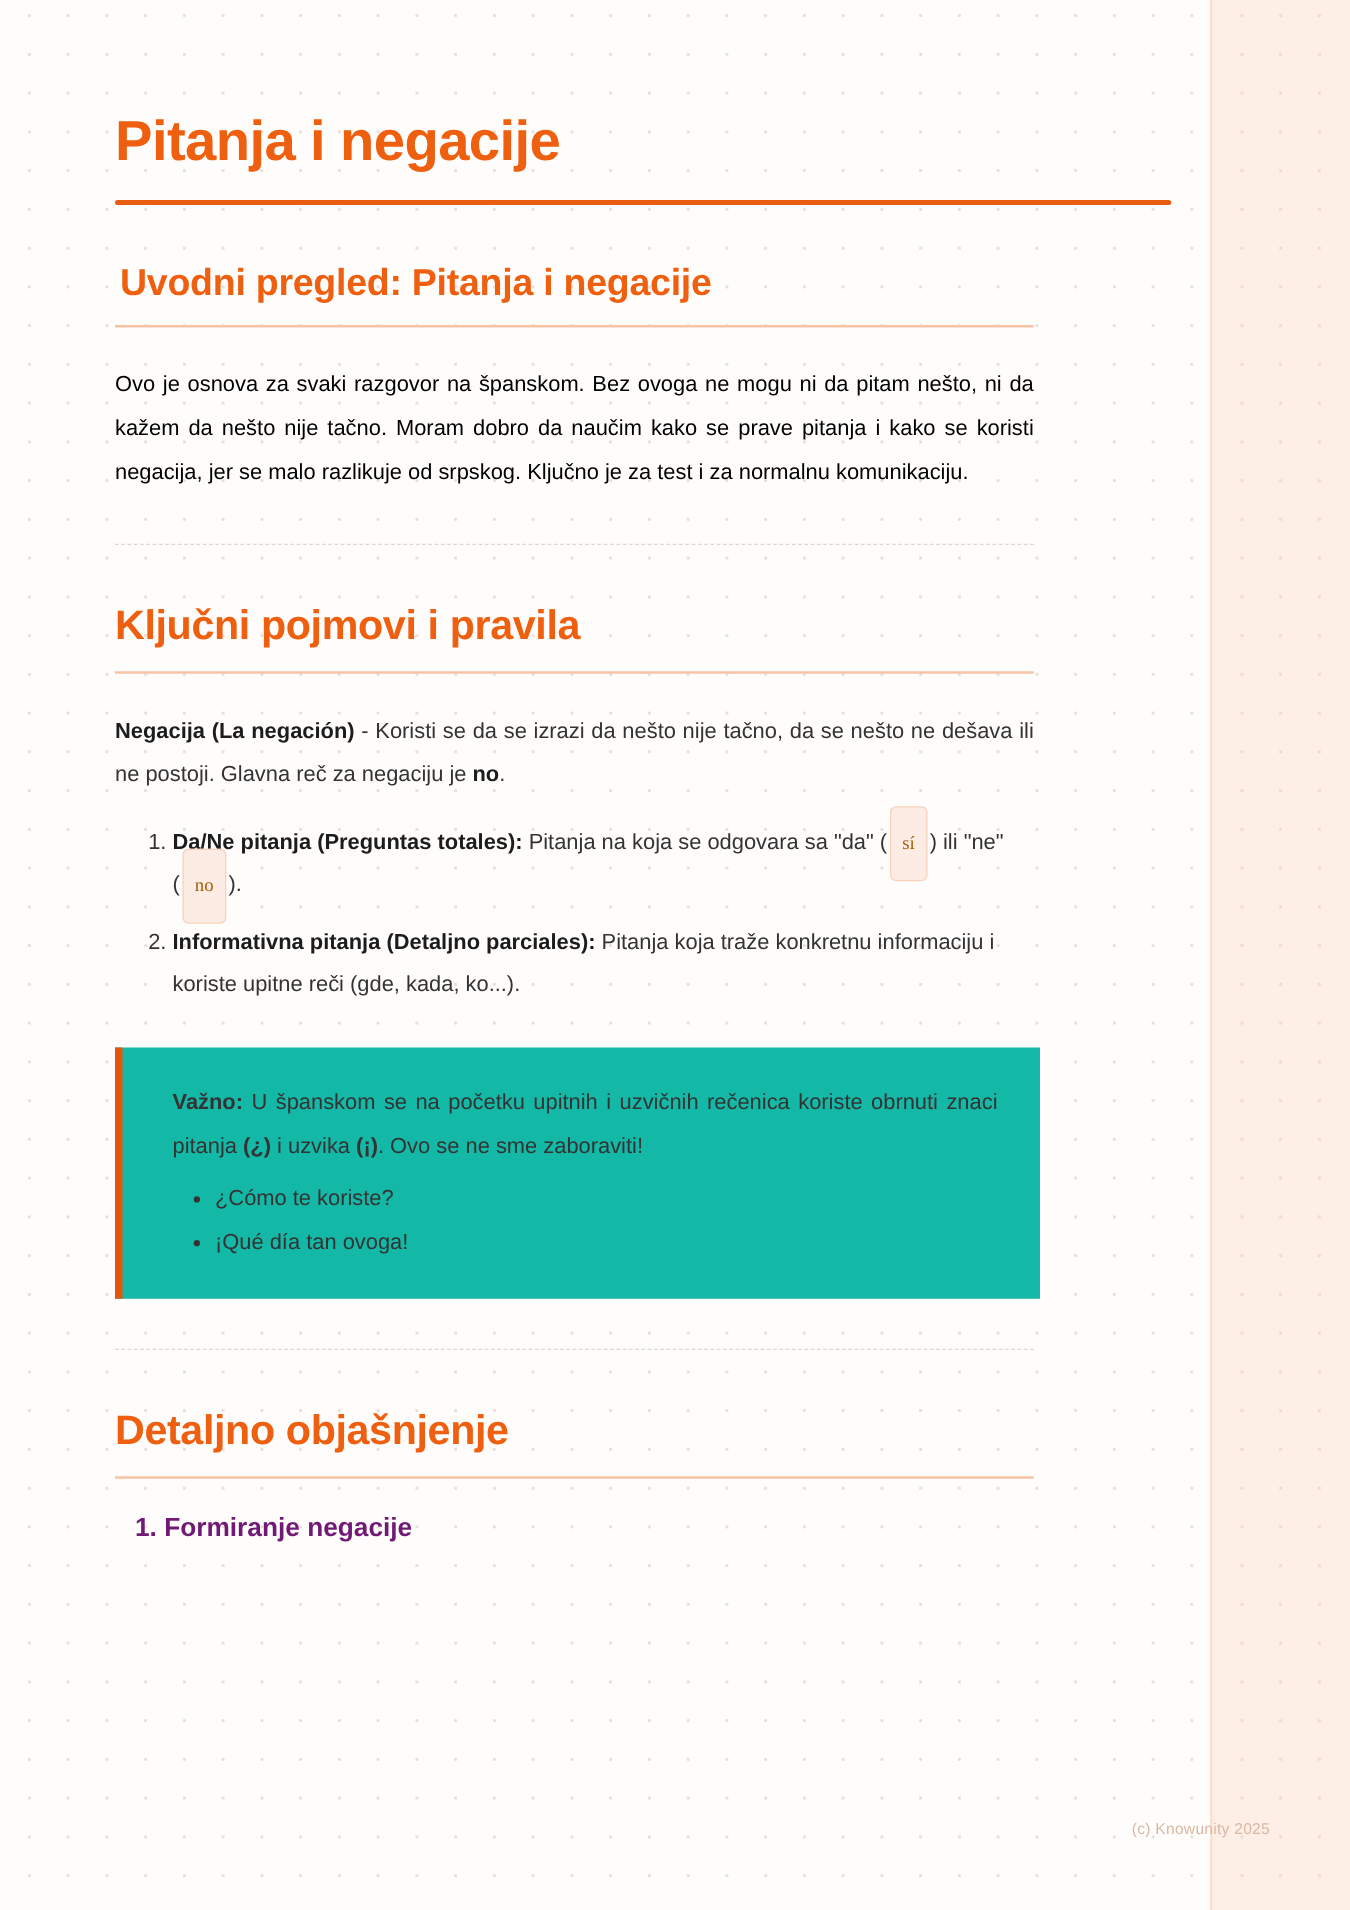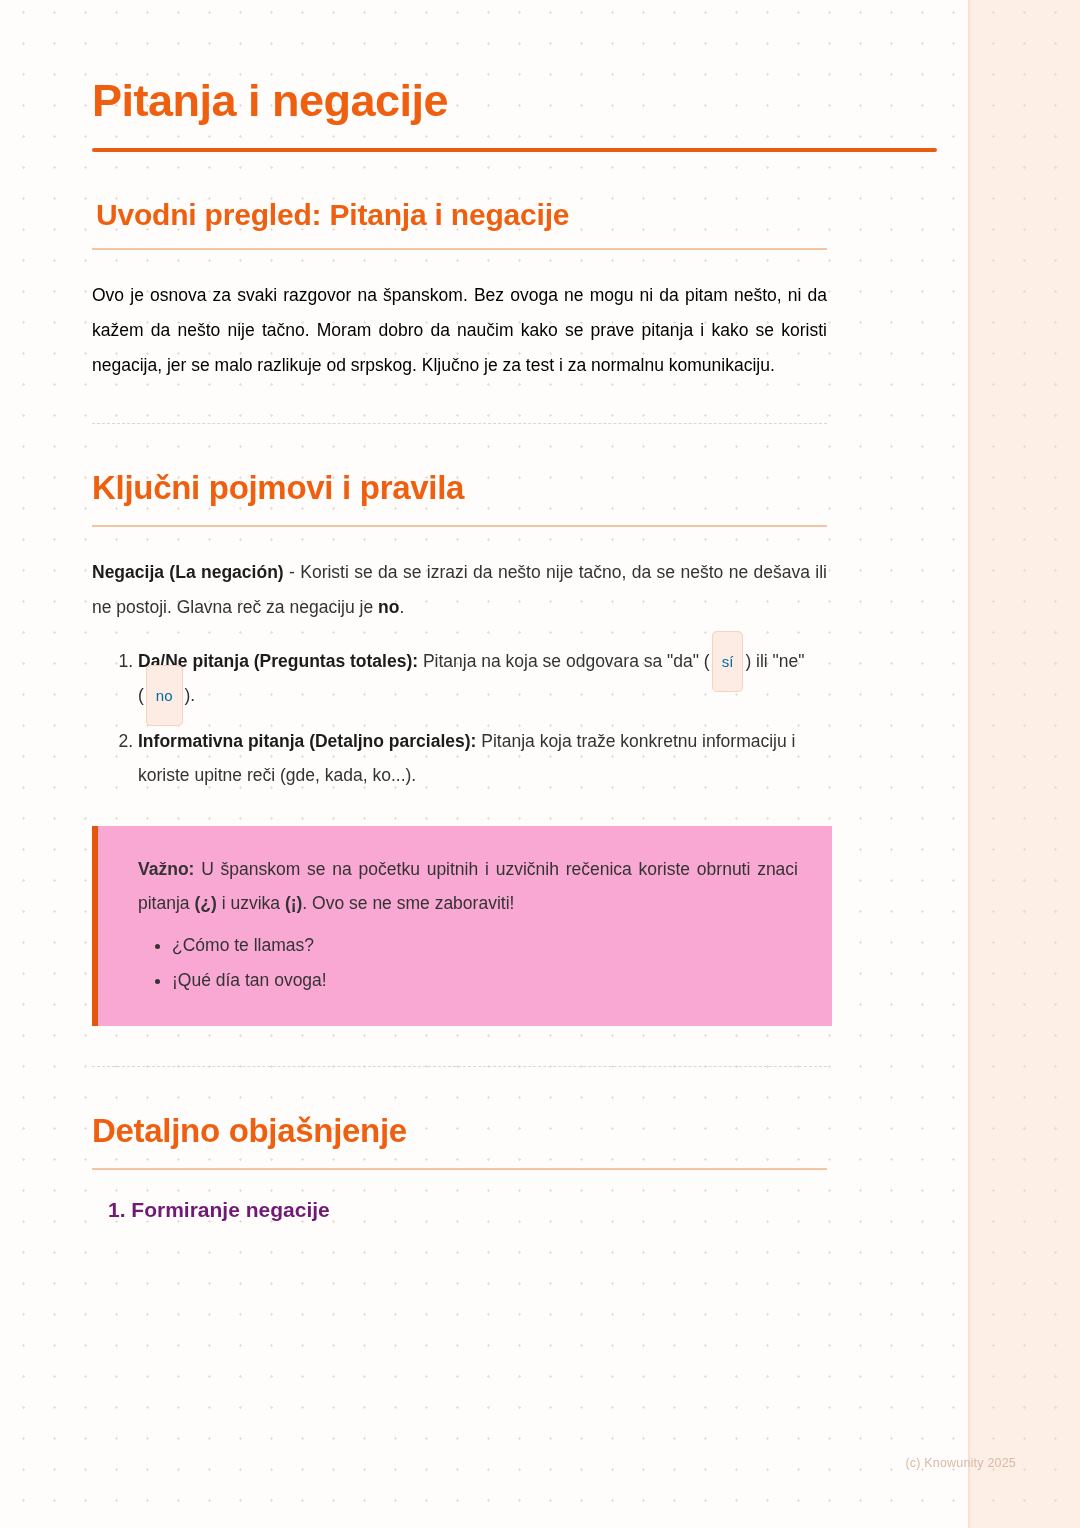--- a/index.html
+++ b/index.html
@@ -36,21 +36,21 @@
     background-color: #fdeee6;
     background-image: radial-gradient(#f3d9cb 1.1px, transparent 1.2px);
     background-size: 31px 31px;
     background-position: 8px 28px;
     border-left: 2px solid #fbe0d2;
   }
 
   .content {
     position: absolute;
     left: 92px;
-    top: 76px;
+    top: 88px;
     width: 740px;
   }
 
   h1.doc-title {
     font-size: 45px;
     line-height: 1.12;
     letter-spacing: -0.5px;
     color: #ee5f10;
     font-weight: 700;
     margin: 0 0 22px 0;
@@ -118,33 +118,33 @@
   }
   ol.numlist li {
     font-size: 17.5px;
     line-height: 1.95;
     margin-bottom: 12px;
     color: #333;
   }
   ol.numlist li b { color: #1c1c1c; }
 
   code.inline {
-    font-family: Liberation Sans, sans-serif;
+    font-family: Liberation Serif, serif;
     font-size: 15px;
     background: #fdece3;
     border: 1px solid #f7d3bd;
-    color: #0369a1;
+    color: #a16207;
     border-radius: 5px;
     padding: 21px 9px;
     margin: 0 2px;
   }
 
   .callout {
     position: relative;
-    background: #f9a8d4;
+    background: #14b8a6;
     border-left: 6px solid #e2570c;
     padding: 26px 34px 28px 40px;
     width: 660px;
     margin: 34px 0 0 0;
   }
   .callout p {
     font-size: 17.5px;
     line-height: 1.95;
     margin: 0;
     color: #333;
@@ -208,21 +208,21 @@
     <li>
       <b>Informativna pitanja (Detaljno parciales):</b><span> Pitanja koja traže konkretnu informaciju i koriste upitne reči (gde, kada, ko...).</span>
     </li>
   </ol>
 
   <div class="callout">
     <p>
       <b>Važno:</b><span> U španskom se na početku upitnih i uzvičnih rečenica koriste obrnuti znaci pitanja </span><b>(¿)</b><span> i uzvika </span><b>(¡)</b><span>. Ovo se ne sme zaboraviti!</span>
     </p>
     <ul>
-      <li>¿Cómo te llamas?</li>
+      <li>¿Cómo te koriste?</li>
       <li>¡Qué día tan ovoga!</li>
     </ul>
   </div>
 
   <div class="thin-divider"></div>
 
   <h2 class="big-h">Detaljno objašnjenje</h2>
   <div class="sub-rule"></div>
 
   <h3 class="minor-h">1. Formiranje negacije</h3>

